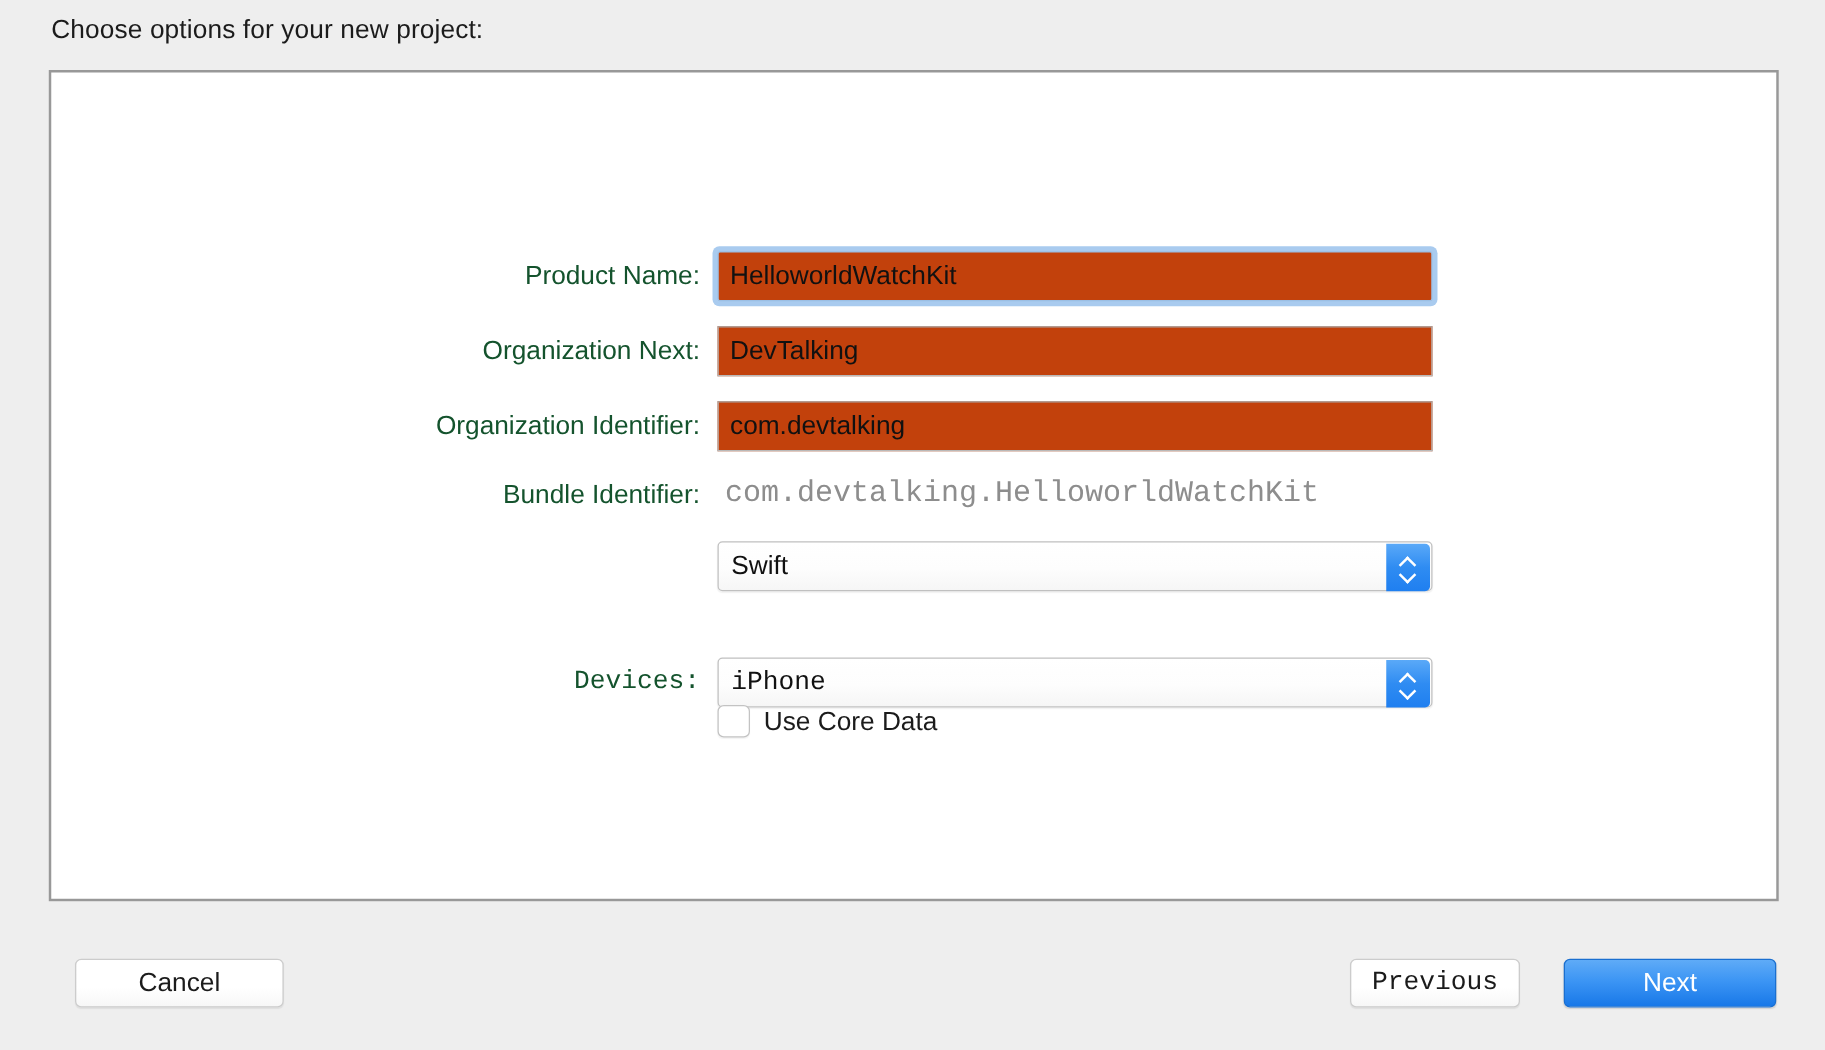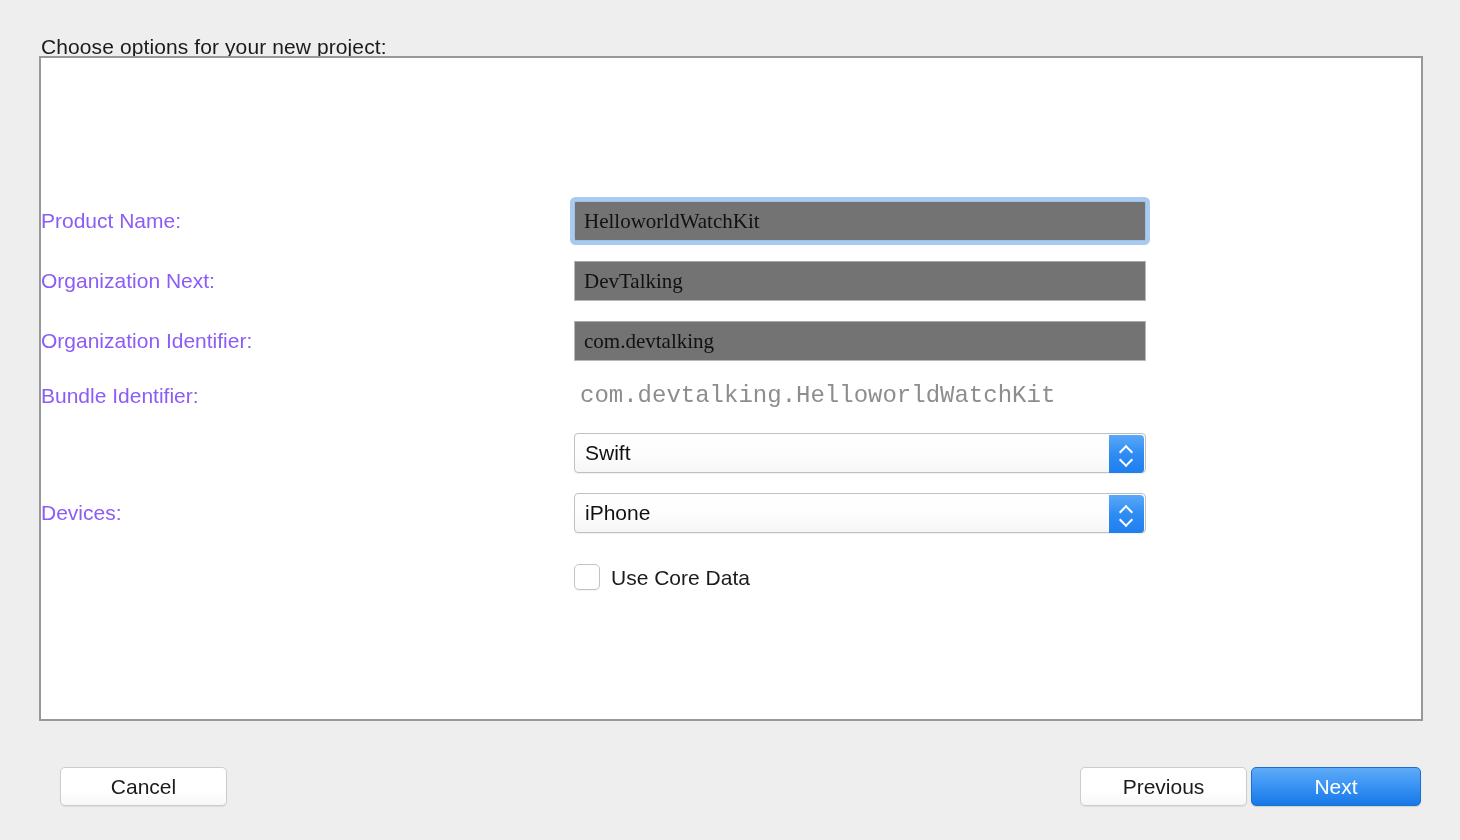--- a/index.html
+++ b/index.html
@@ -20,21 +20,20 @@
 
   
   .sheet-title {
     position: absolute;
     left: 41px;
     top: 12px;
     font-size: 21px;
     color: #1b1b1b;
     letter-spacing: 0.1px;
     white-space: nowrap;
-    margin-top: 23px;
   }
 
   
   .options-panel {
     position: absolute;
     left: 39px;
     top: 56px;
     width: 1384px;
     height: 665px;
     background: #ffffff;
@@ -53,41 +52,41 @@
     left: 0;
     width: 100%;
     height: 40px;
     display: flex;
     align-items: center;
   }
   .row-label {
     position: absolute;
     left: 0;
     width: 519px;      
-    text-align: left;
-    font-size: 21px;
-    color: #8b5cf6;
+    text-align: right;
+    font-size: 21px;
+    color: #14532d;
     white-space: nowrap;
     line-height: 40px;
   }
   .row-field {
     position: absolute;
     left: 533px;       
     width: 572px;
     height: 40px;
   }
 
   
   .text-field {
     width: 100%;
     height: 40px;
-    background: #737373;
+    background: #c2410c;
     border: 1px solid #b9b9b9;
     border-top-color: #a8a8a8;
-    font-family: Liberation Serif, serif;
+    font-family: Liberation Sans, sans-serif;
     font-size: 21px;
     color: #111111;
     padding: 0 9px;
     line-height: 38px;
     outline: none;
     border-radius: 0;
   }
   .text-field.focused {
     border-color: #9cbfe4;
     box-shadow: 0 0 0 4px #a9cbef;
@@ -198,21 +197,21 @@
     box-shadow: 0 1px 1px rgba(0,0,0,0.07);
     margin-left: 20px;
   }
   .btn-primary {
     background: linear-gradient(to bottom, #5fabf7 0%, #3c95f4 45%, #1878e8 100%);
     border: 1px solid #1a6fd0;
     color: #ffffff;
     box-shadow: 0 1px 1px rgba(0,0,0,0.12);
   }
   #cancel-btn   { left: 40px;   top: 767px; width: 167px; }
-  #previous-btn { left: 1060px; top: 767px; width: 167px; }
+  #previous-btn { left: 1060px; top: 767px; width: 136px; font-family: Liberation Mono, monospace; }
   #next-btn     { left: 1251px; top: 767px; width: 170px; }
 </style>
 </head>
 <body>
 
 <div class="sheet-title">Choose options for your new project:</div>
 
 <div class="options-panel">
   <div class="form">
 
@@ -251,21 +250,21 @@
         <div class="popup">
           <span class="popup-value">Swift</span>
           <span class="popup-stepper">
             <span class="chev up"></span>
             <span class="chev down"></span>
           </span>
         </div>
       </div>
     </div>
 
-    <div class="form-row" style="top:435px;">
+    <div class="form-row" style="top:468px;font-family:Liberation Mono, monospace;">
       <div class="row-label">Devices:</div>
       <div class="row-field">
         <div class="popup">
           <span class="popup-value">iPhone</span>
           <span class="popup-stepper">
             <span class="chev up"></span>
             <span class="chev down"></span>
           </span>
         </div>
       </div>

